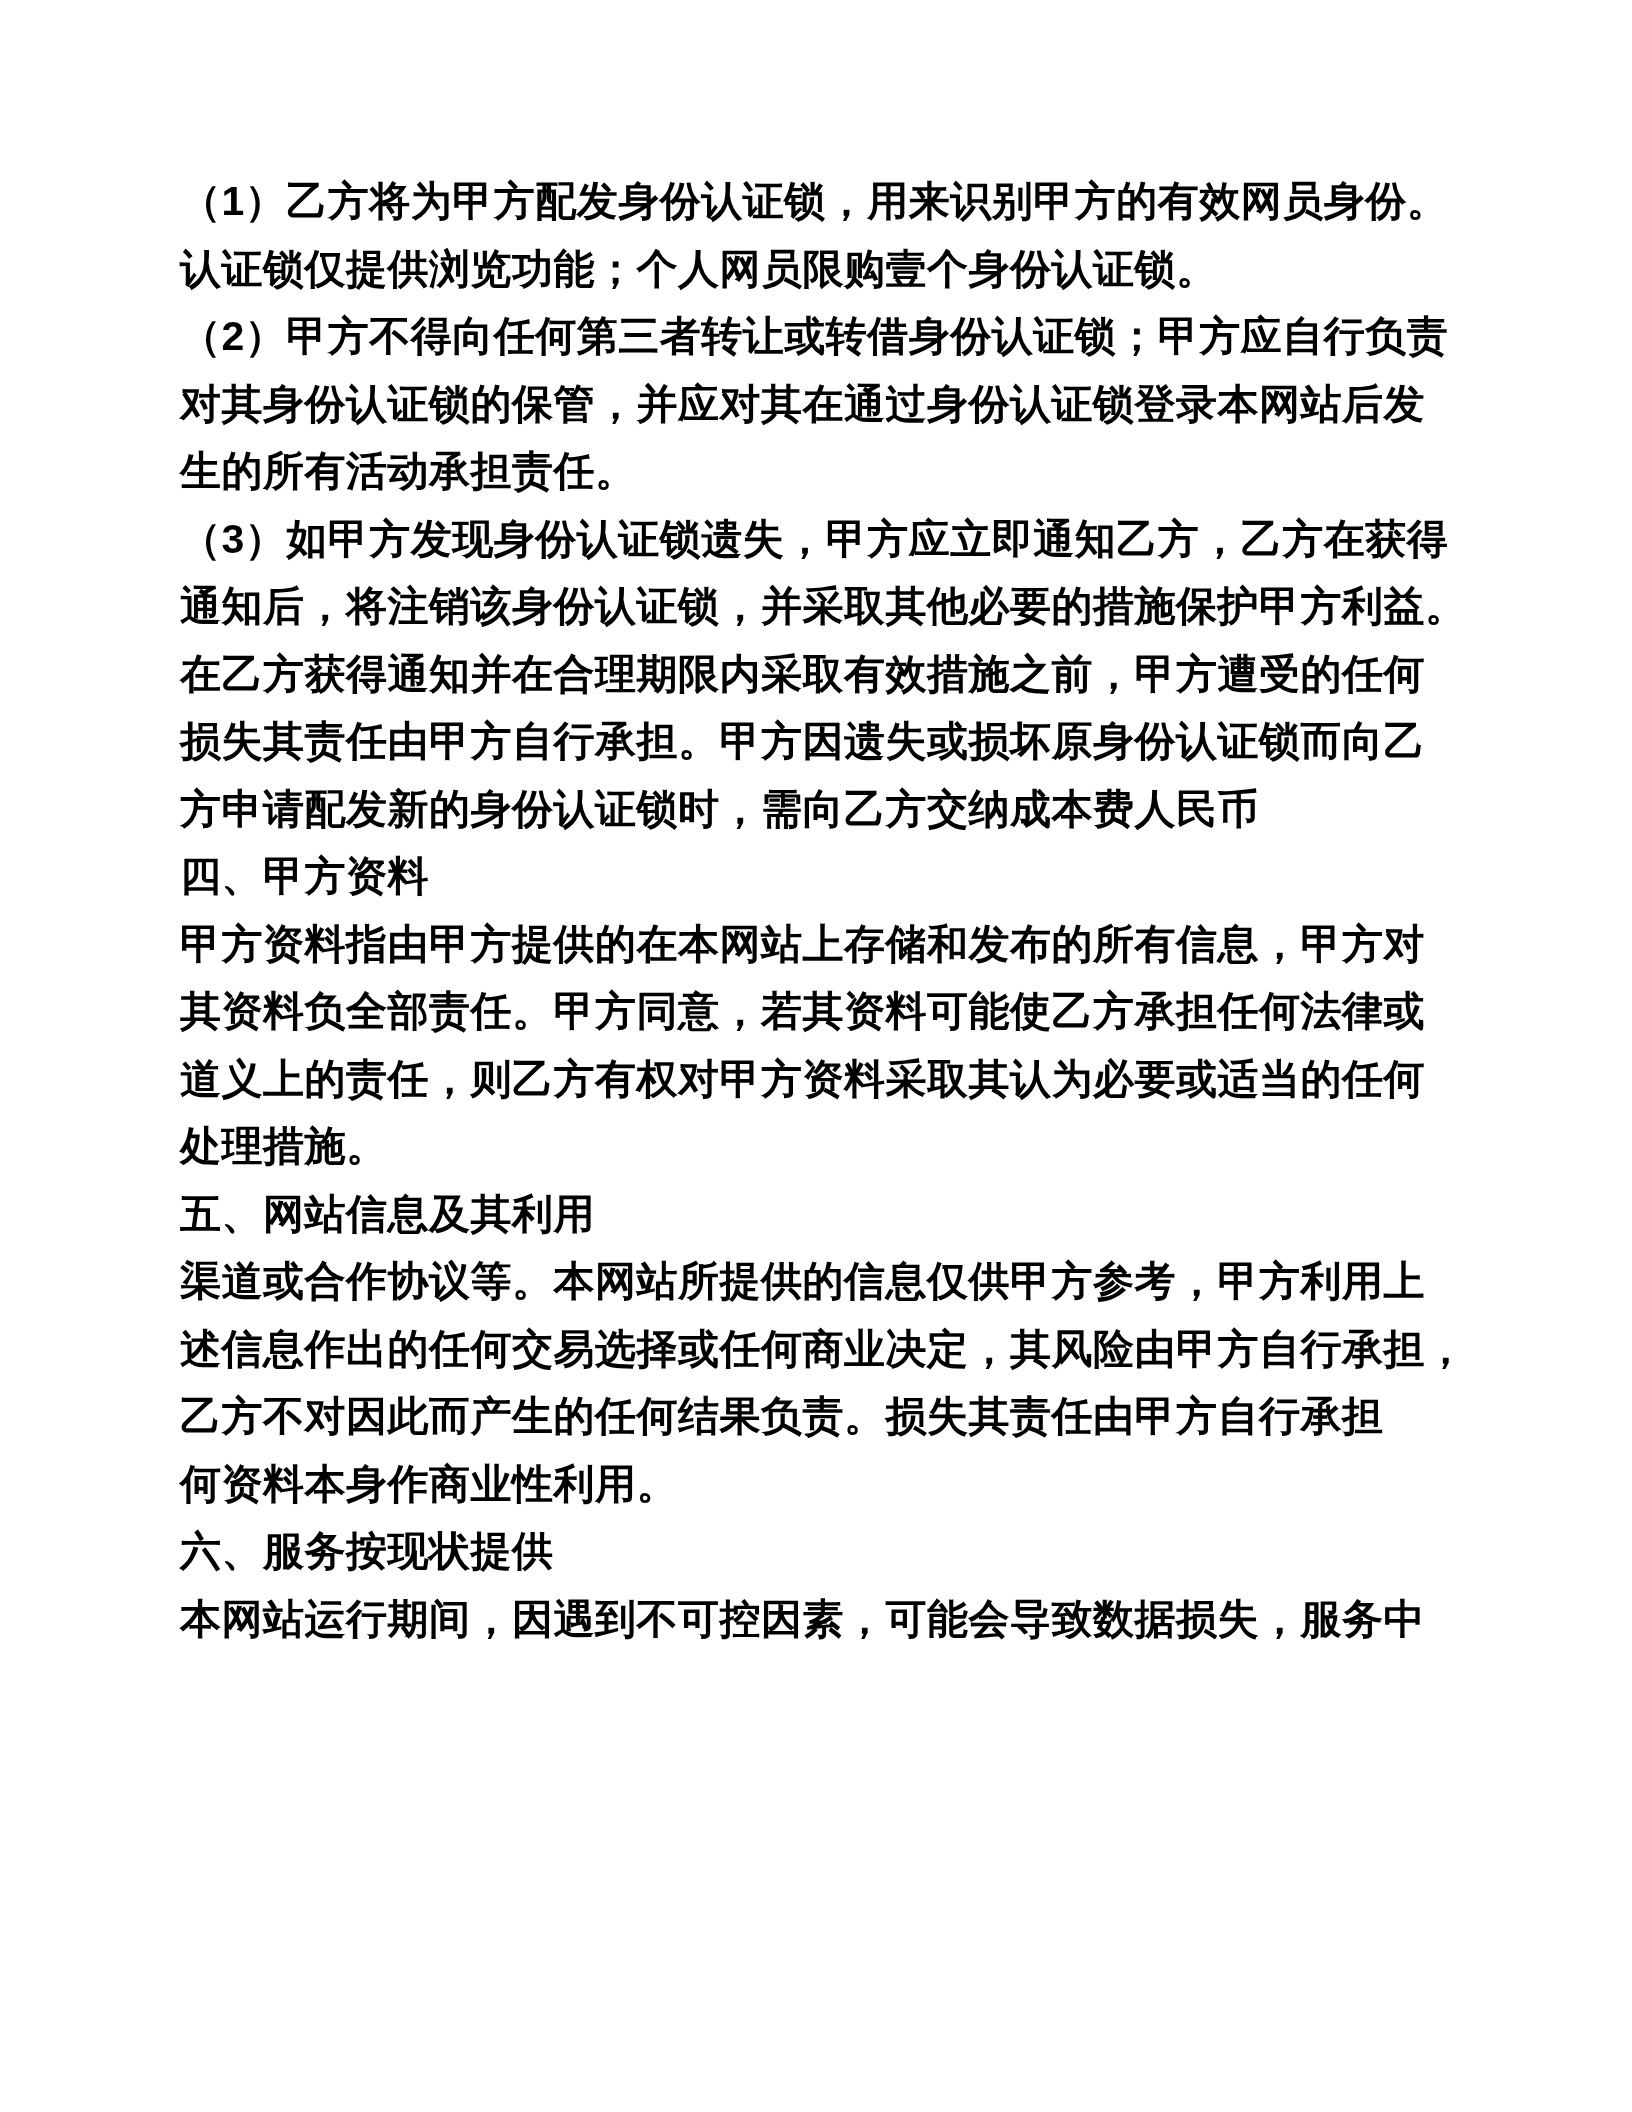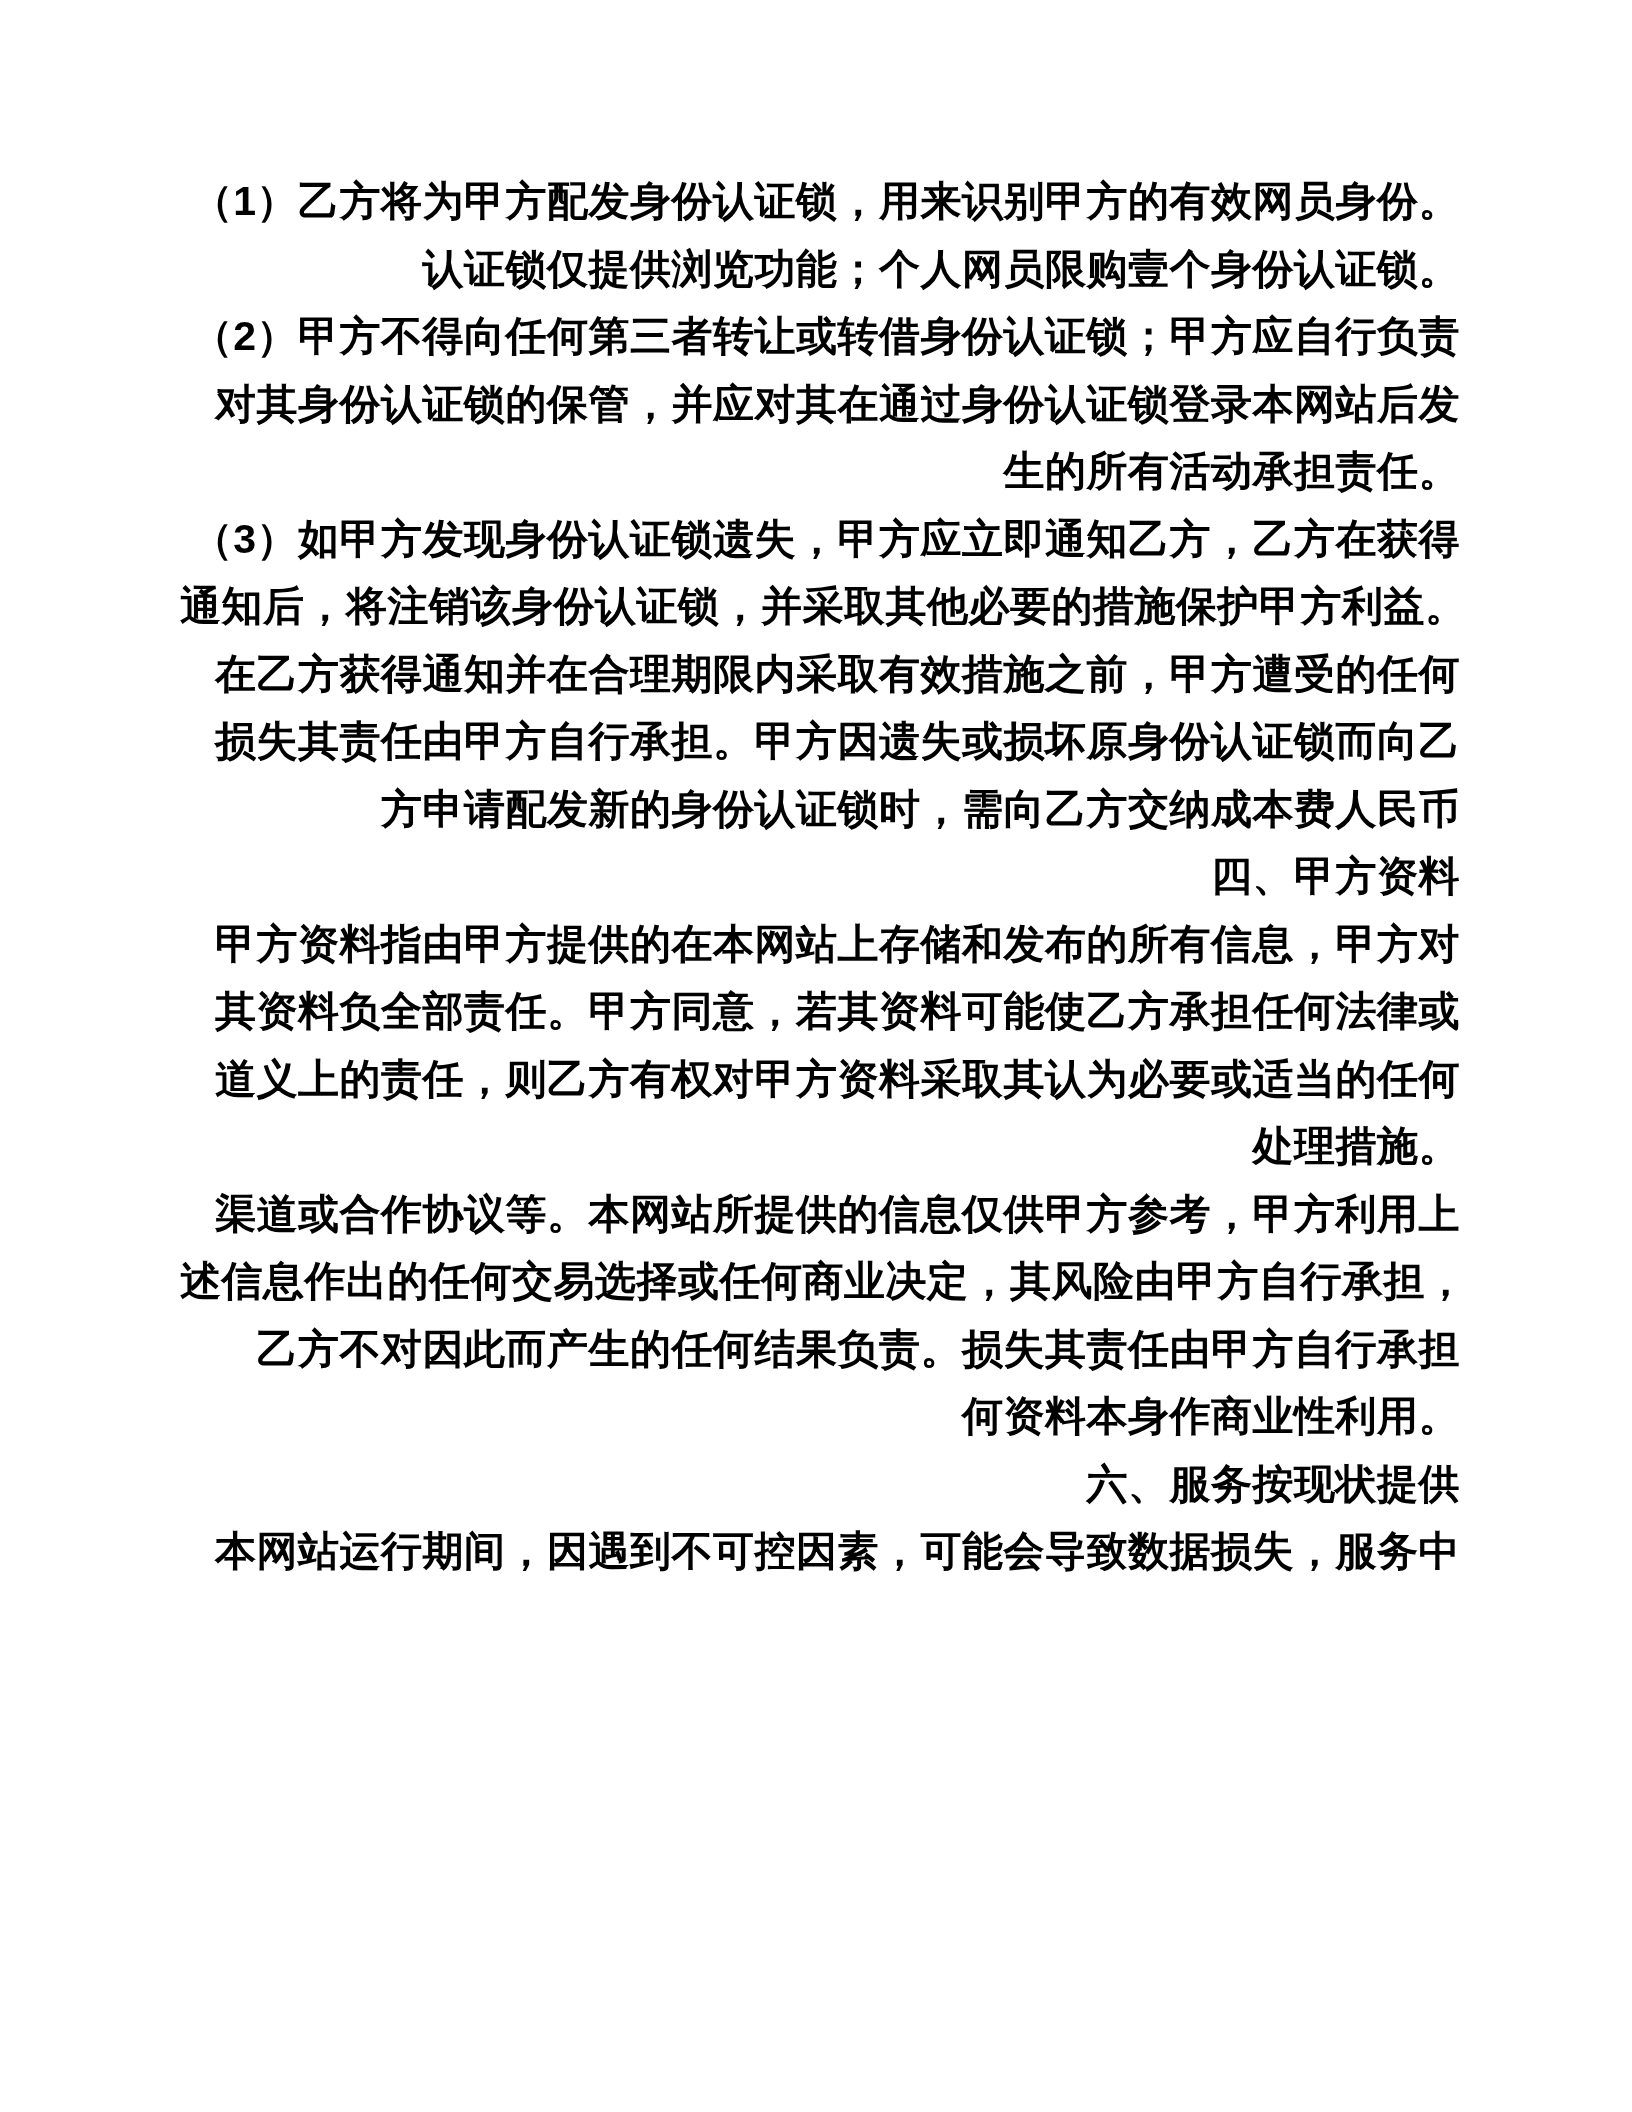--- a/index.html
+++ b/index.html
@@ -22,21 +22,20 @@
     width: 1280px;
   }
   .line {
     font-family: "Liberation Sans", sans-serif;
     font-weight: 700;
     font-size: 41px;
     line-height: 67.5px;
     color: #000000;
     white-space: pre;
     letter-spacing: 0.5px;
-    text-align: right;
   }
 </style>
 </head>
 <body>
 
 <div class="page">
   <div class="text-block">
       <div class="line">（1）乙方将为甲方配发身份认证锁，用来识别甲方的有效网员身份。</div>
       <div class="line">认证锁仅提供浏览功能；个人网员限购壹个身份认证锁。</div>
       <div class="line">（2）甲方不得向任何第三者转让或转借身份认证锁；甲方应自行负责</div>
@@ -45,20 +44,21 @@
       <div class="line">（3）如甲方发现身份认证锁遗失，甲方应立即通知乙方，乙方在获得</div>
       <div class="line">通知后，将注销该身份认证锁，并采取其他必要的措施保护甲方利益。</div>
       <div class="line">在乙方获得通知并在合理期限内采取有效措施之前，甲方遭受的任何</div>
       <div class="line">损失其责任由甲方自行承担。甲方因遗失或损坏原身份认证锁而向乙</div>
       <div class="line">方申请配发新的身份认证锁时，需向乙方交纳成本费人民币</div>
       <div class="line">四、甲方资料</div>
       <div class="line">甲方资料指由甲方提供的在本网站上存储和发布的所有信息，甲方对</div>
       <div class="line">其资料负全部责任。甲方同意，若其资料可能使乙方承担任何法律或</div>
       <div class="line">道义上的责任，则乙方有权对甲方资料采取其认为必要或适当的任何</div>
       <div class="line">处理措施。</div>
+      <div class="line">五、网站信息及其利用</div>
       <div class="line">渠道或合作协议等。本网站所提供的信息仅供甲方参考，甲方利用上</div>
       <div class="line">述信息作出的任何交易选择或任何商业决定，其风险由甲方自行承担，</div>
       <div class="line">乙方不对因此而产生的任何结果负责。损失其责任由甲方自行承担</div>
       <div class="line">何资料本身作商业性利用。</div>
       <div class="line">六、服务按现状提供</div>
       <div class="line">本网站运行期间，因遇到不可控因素，可能会导致数据损失，服务中</div>
     </div>
 </div>
 
 </body></html>

